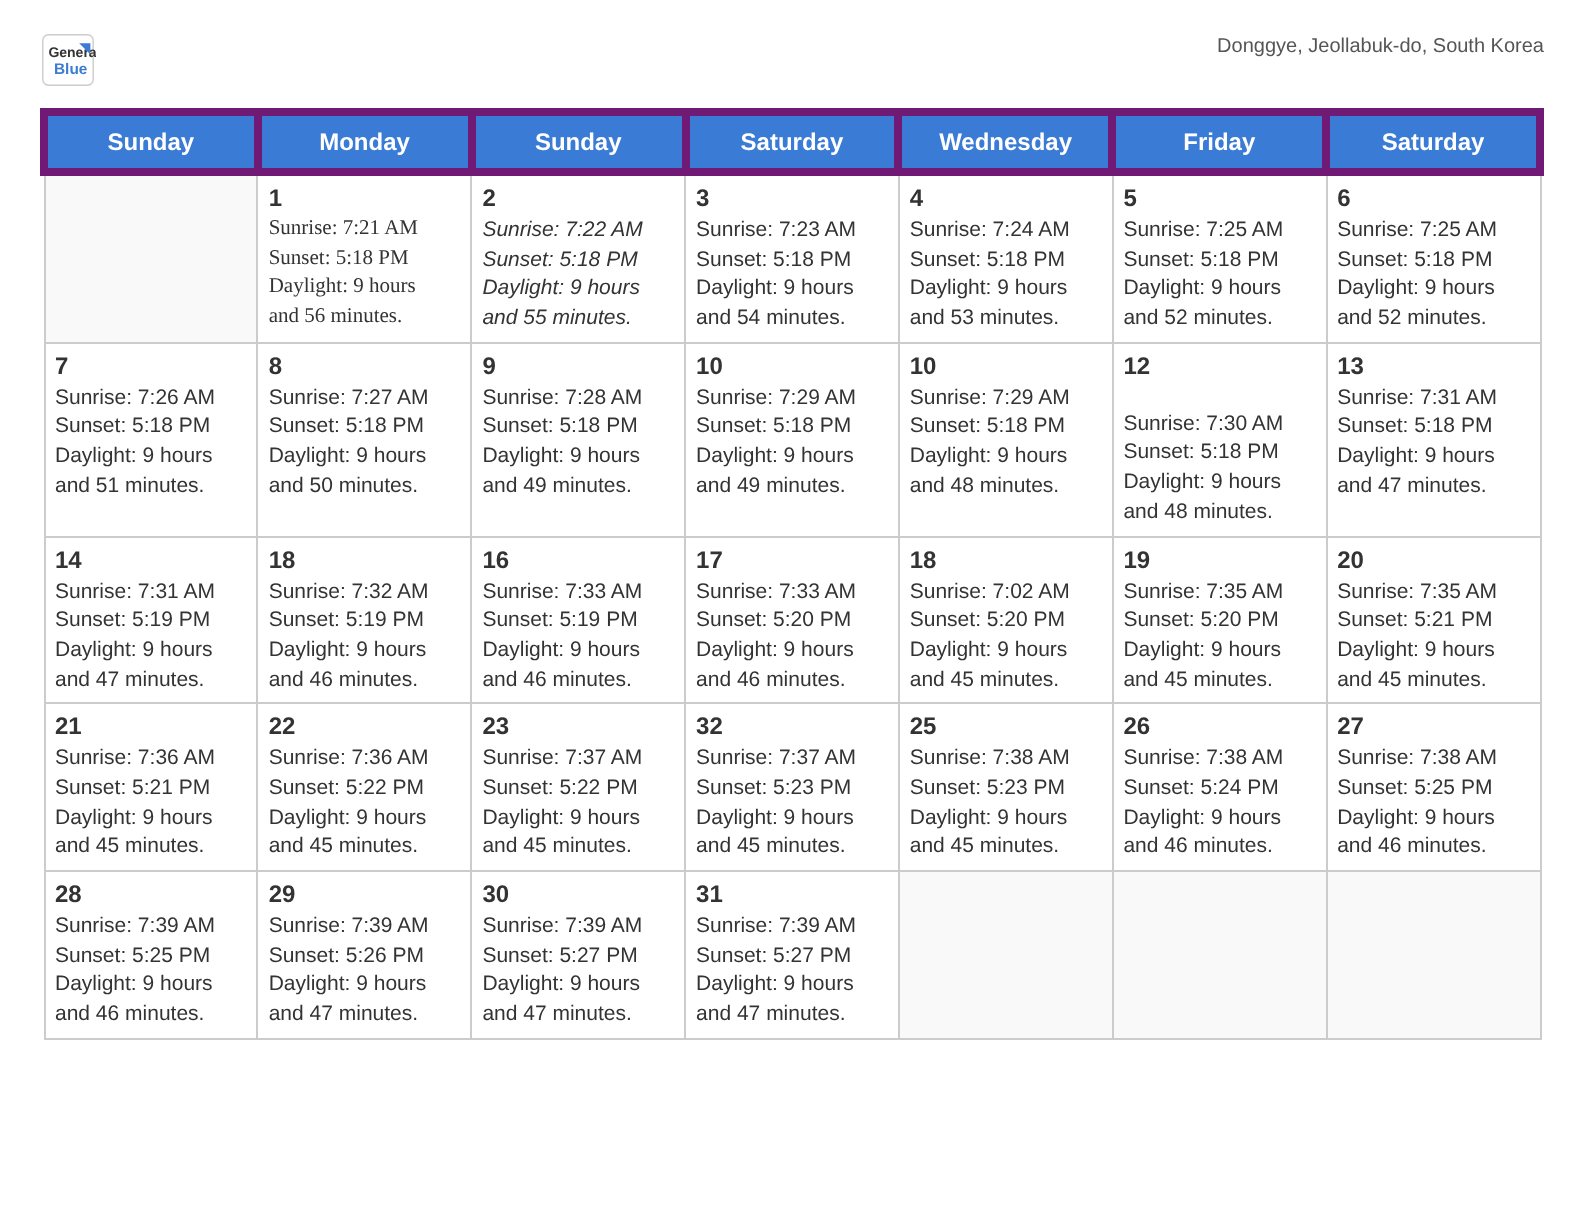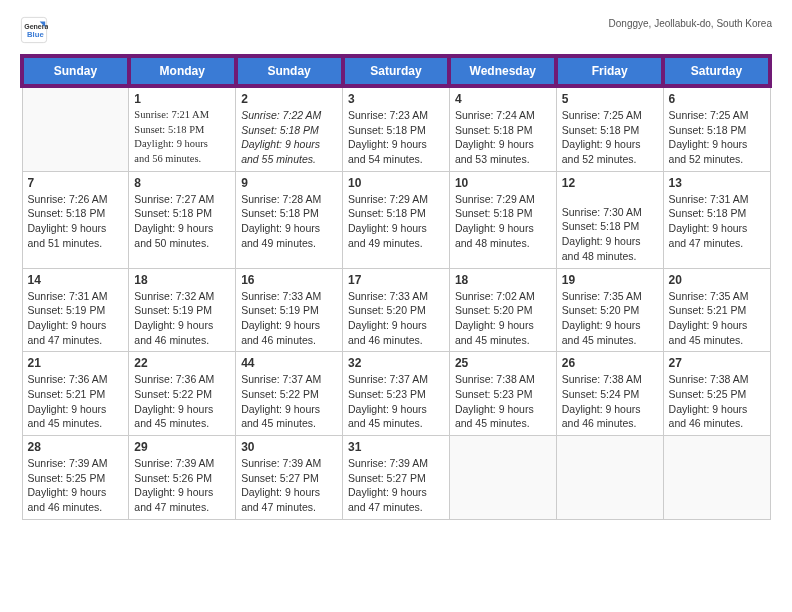--- a/index.html
+++ b/index.html
@@ -264,21 +264,21 @@
 and 45 minutes.</div>
         </td>
         <td>
           <span class="day-number">22</span>
           <div class="day-info" style="white-space: pre-line;">Sunrise: 7:36 AM
 Sunset: 5:22 PM
 Daylight: 9 hours
 and 45 minutes.</div>
         </td>
         <td>
-          <span class="day-number">44</span>
+          <span class="day-number">23</span>
           <div class="day-info" style="white-space: pre-line;">Sunrise: 7:37 AM
 Sunset: 5:22 PM
 Daylight: 9 hours
 and 45 minutes.</div>
         </td>
         <td>
           <span class="day-number">32</span>
           <div class="day-info" style="white-space: pre-line;">Sunrise: 7:37 AM
 Sunset: 5:23 PM
 Daylight: 9 hours

